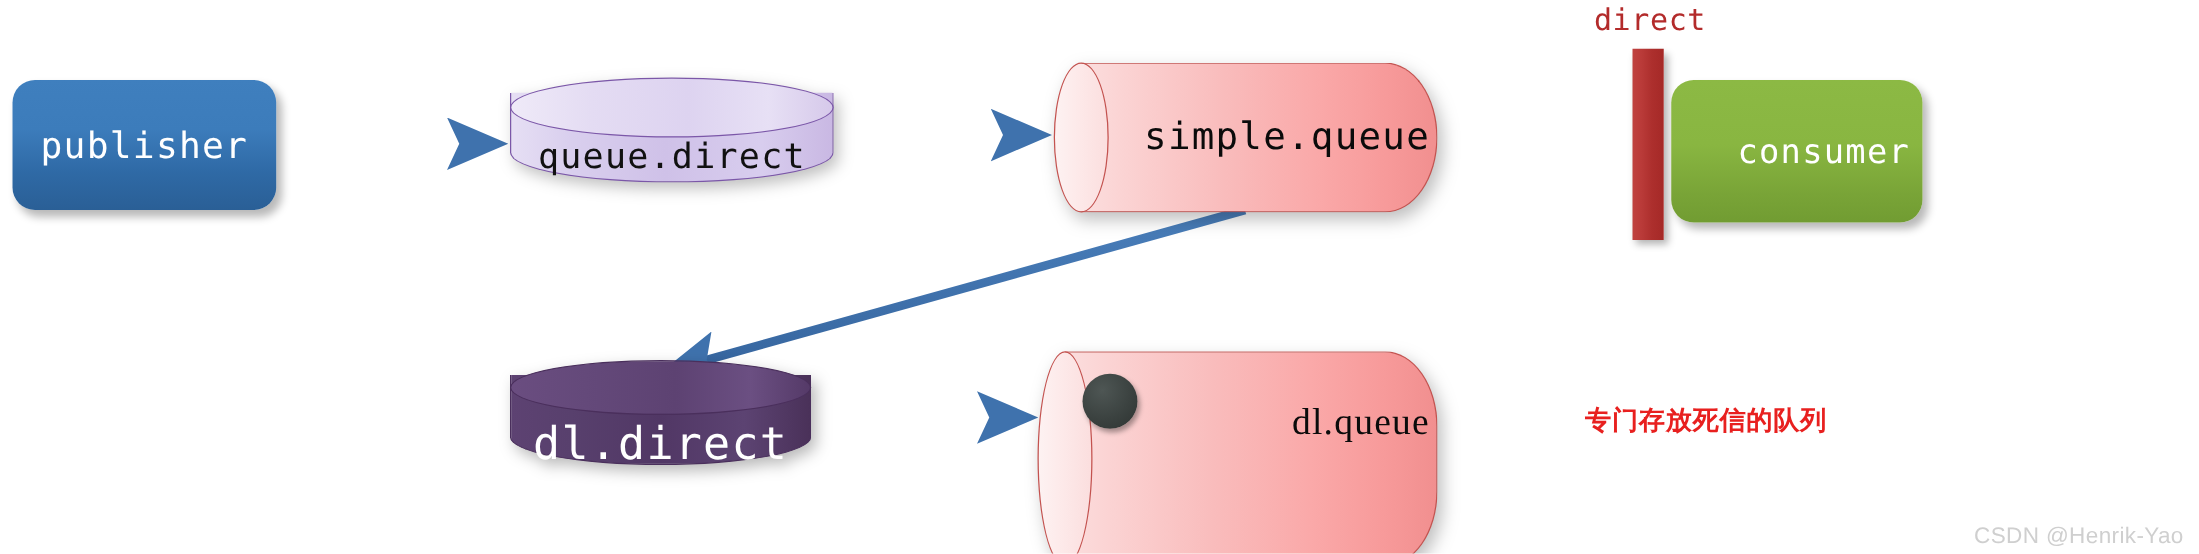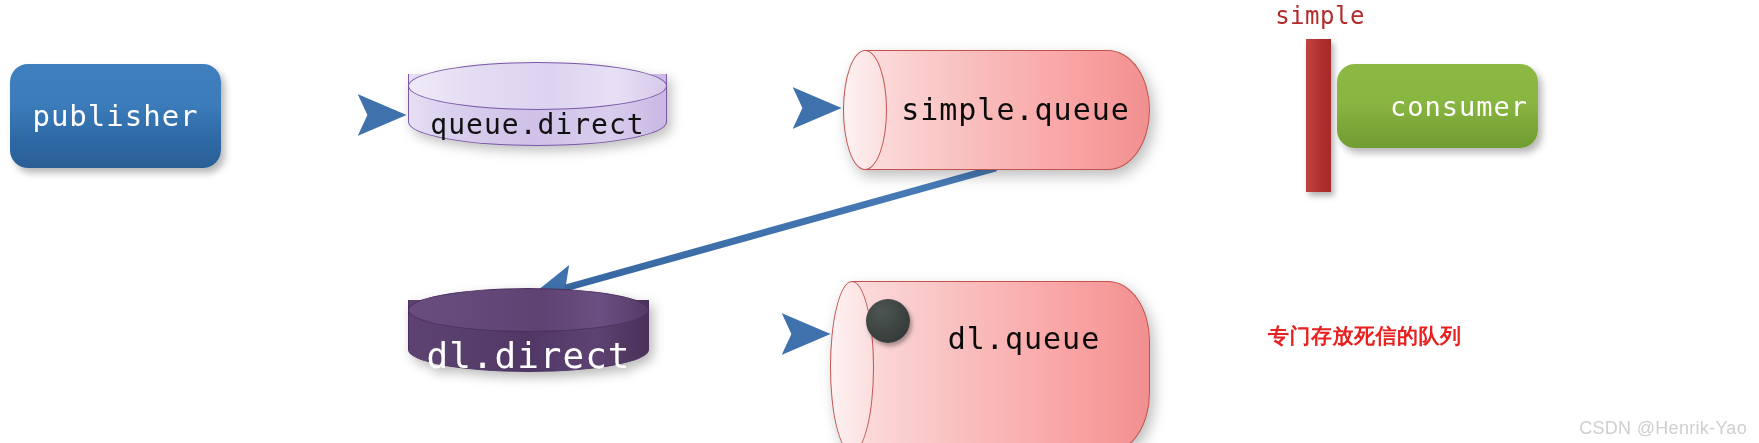--- a/index.html
+++ b/index.html
@@ -38,21 +38,21 @@
     width: 211px;
     height: 104px;
     background: linear-gradient(to bottom, #3f7fbe 0%, #3c7cbb 38%, #2f6aa6 70%, #2a5f96 100%);
     font-size: 29px;
   }
 
   #consumer-box {
     left: 1337px;
     top: 64px;
     width: 201px;
-    height: 84px;
+    height: 114px;
     background: linear-gradient(to bottom, #8cb944 0%, #89b641 45%, #79a437 80%, #719c32 100%);
     font-size: 27px;
     padding-left: 43px;
   }
 
   
   .vcyl {
     position: absolute;
   }
   .vcyl .body {
@@ -154,21 +154,21 @@
     left: 0;
     top: 0;
     bottom: 0;
     border-radius: 50%;
     background: linear-gradient(to right, #fdf2f2 0%, #fdeaea 40%, #fbdede 100%);
     border: 1.6px solid #c3524f;
     box-sizing: border-box;
   }
   .hcyl .hlabel {
     position: absolute;
-    text-align: center;
+    text-align: right;
     font-family: "DejaVu Sans Mono", monospace;
     letter-spacing: 1px;
     color: #0b0b0b;
     white-space: nowrap;
   }
 
   #simple-queue {
     left: 843px;
     top: 50px;
     width: 307px;
@@ -181,21 +181,21 @@
 
   #dl-queue {
     left: 830px;
     top: 281px;
     width: 320px;
     height: 172px;
     filter: drop-shadow(4px 6px 7px rgba(0,0,0,0.26));
   }
   #dl-queue .hbody { left: 22px; right: 0; }
   #dl-queue .hcap  { width: 44px; }
-  #dl-queue .hlabel{ left: 74px; right: 6px; top: 40px; font-size: 30px; }
+  #dl-queue .hlabel{ left: 74px; right: 6px; top: 40px; font-size: 30px; font-family: Liberation Serif, serif; }
 
   
   #dl-message-dot {
     position: absolute;
     left: 866px;
     top: 299px;
     width: 44px;
     height: 44px;
     border-radius: 50%;
     background: radial-gradient(circle at 36% 30%, #4e5654 0%, #3b4240 55%, #2d3331 100%);
@@ -306,21 +306,21 @@
     <div class="top"></div>
     <div class="label">queue.direct</div>
   </div>
 
   <div class="hcyl" id="simple-queue">
     <div class="hbody"></div>
     <div class="hcap"></div>
     <div class="hlabel">simple.queue</div>
   </div>
 
-  <div id="reject-label">simple</div>
+  <div id="reject-label">direct</div>
   <div id="reject-bar"></div>
 
   <div class="rbox" id="consumer-box">
     <span>consumer</span>
   </div>
 
   <div class="vcyl" id="dl-direct">
     <div class="body"></div>
     <div class="top"></div>
     <div class="label">dl.direct</div>

